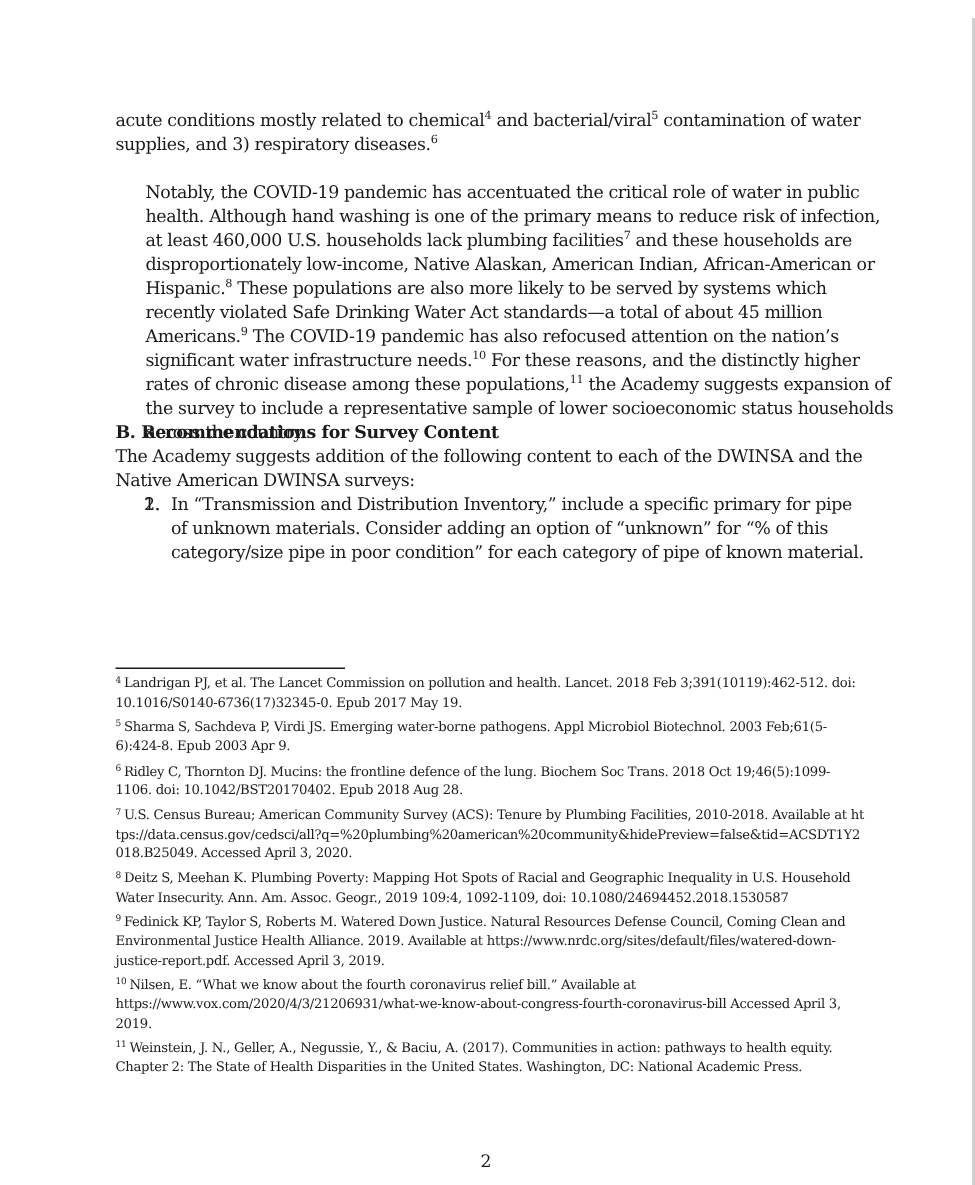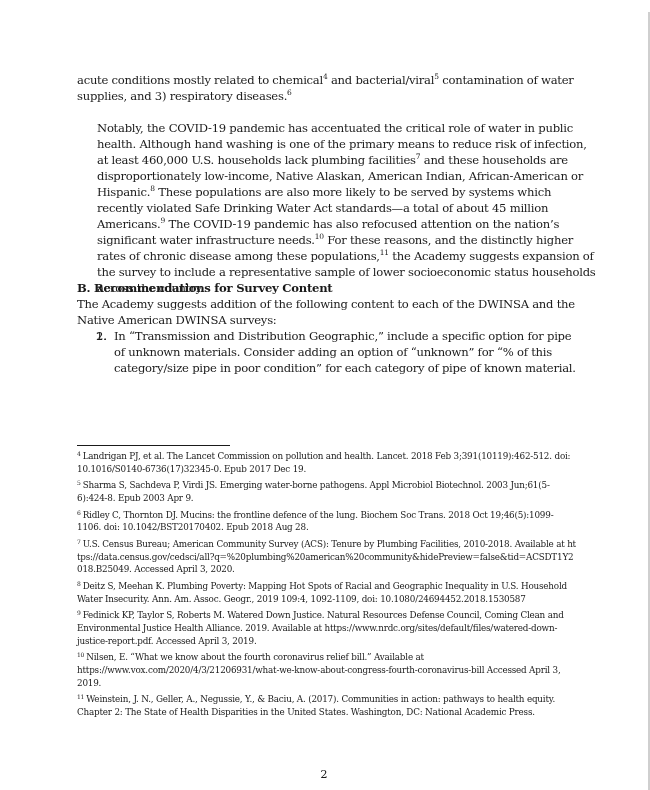--- a/index.html
+++ b/index.html
@@ -37,28 +37,28 @@
 
   <p class="body-text" id="p1"><span>acute conditions mostly related to chemical</span><sup>4</sup><span> and bacterial/viral</span><sup>5</sup><span> contamination of water supplies, and 3) respiratory diseases.</span><sup>6</sup></p>
 
   <p class="body-text" id="p2"><span>Notably, the COVID-19 pandemic has accentuated the critical role of water in public health. Although hand washing is one of the primary means to reduce risk of infection, at least 460,000 U.S. households lack plumbing facilities</span><sup>7</sup><span> and these households are disproportionately low-income, Native Alaskan, American Indian, African-American or Hispanic.</span><sup>8</sup><span> These populations are also more likely to be served by systems which recently violated Safe Drinking Water Act standards—a total of about 45 million Americans.</span><sup>9</sup><span> The COVID-19 pandemic has also refocused attention on the nation’s significant water infrastructure needs.</span><sup>10</sup><span> For these reasons, and the distinctly higher rates of chronic disease among these populations,</span><sup>11</sup><span> the Academy suggests expansion of the survey to include a representative sample of lower socioeconomic status households across the country.</span></p>
 
   <p class="body-text" id="intro">The Academy suggests addition of the following content to each of the DWINSA and the Native American DWINSA surveys:</p>
   <p class="body-text" id="heading">B. Recommendations for Survey Content</p>
 
   <ol class="list">
     <li><span class="num">1.</span></li>
-    <li><span class="num">2.</span><span>In “Transmission and Distribution Geographic,” include a specific option for pipe of unknown materials. Consider adding an option of “unknown” for “% of this category/size pipe in poor condition” for each category of pipe of known material.</span></li>
+    <li><span class="num">2.</span><span>In “Transmission and Distribution Inventory,” include a specific primary for pipe of unknown materials. Consider adding an option of “unknown” for “% of this category/size pipe in poor condition” for each category of pipe of known material.</span></li>
   </ol>
 
   <div class="rule"></div>
 
   <div class="footnotes">
-    <p class="fn"><sup>4</sup><span>Landrigan PJ, et al. The Lancet Commission on pollution and health.  Lancet. 2018 Feb 3;391(10119):462-512. doi: 10.1016/S0140-6736(17)32345-0. Epub 2017 Dec 19.</span></p>
-    <p class="fn"><sup>5</sup><span>Sharma S, Sachdeva P, Virdi JS. Emerging water-borne pathogens. Appl Microbiol Biotechnol. 2003 Jun;61(5-6):424-8. Epub 2003 Apr 9.</span></p>
+    <p class="fn"><sup>4</sup><span>Landrigan PJ, et al. The Lancet Commission on pollution and health.  Lancet. 2018 Feb 3;391(10119):462-512. doi: 10.1016/S0140-6736(17)32345-0. Epub 2017 May 19.</span></p>
+    <p class="fn"><sup>5</sup><span>Sharma S, Sachdeva P, Virdi JS. Emerging water-borne pathogens. Appl Microbiol Biotechnol. 2003 Feb;61(5-6):424-8. Epub 2003 Apr 9.</span></p>
     <p class="fn"><sup>6</sup><span>Ridley C, Thornton DJ. Mucins: the frontline defence of the lung. Biochem Soc Trans. 2018 Oct 19;46(5):1099-1106. doi: 10.1042/BST20170402. Epub 2018 Aug 28.</span></p>
     <p class="fn" style="word-break: break-all;"><sup>7</sup><span>U.S. Census Bureau; American Community Survey (ACS): Tenure by Plumbing Facilities, 2010-2018. Available at https://data.census.gov/cedsci/all?q=%20plumbing%20american%20community&amp;hidePreview=false&amp;tid=ACSDT1Y2018.B25049. Accessed  April 3, 2020.</span></p>
     <p class="fn"><sup>8</sup><span>Deitz S, Meehan K.  Plumbing Poverty: Mapping Hot Spots of Racial and Geographic Inequality in U.S. Household Water Insecurity. Ann. Am. Assoc. Geogr., 2019 109:4, 1092-1109, doi: 10.1080/24694452.2018.1530587</span></p>
     <p class="fn"><sup>9</sup><span>Fedinick KP, Taylor S, Roberts M.  Watered Down Justice.  Natural Resources Defense Council, Coming Clean and Environmental Justice Health Alliance.  2019. Available at https://www.nrdc.org/sites/default/files/watered-down-justice-report.pdf.  Accessed April 3, 2019.</span></p>
     <p class="fn"><sup>10</sup><span>Nilsen, E. “What we know about the fourth coronavirus relief bill.”  Available at https://www.vox.com/2020/4/3/21206931/what-we-know-about-congress-fourth-coronavirus-bill Accessed April 3, 2019.</span></p>
     <p class="fn"><sup>11</sup><span>Weinstein, J. N., Geller, A., Negussie, Y., &amp; Baciu, A. (2017). Communities in action: pathways to health equity. Chapter 2: The State of Health Disparities in the United States. Washington, DC: National Academic Press.</span></p>
   </div>
 
   <div class="page-number">2</div>
 </div>

